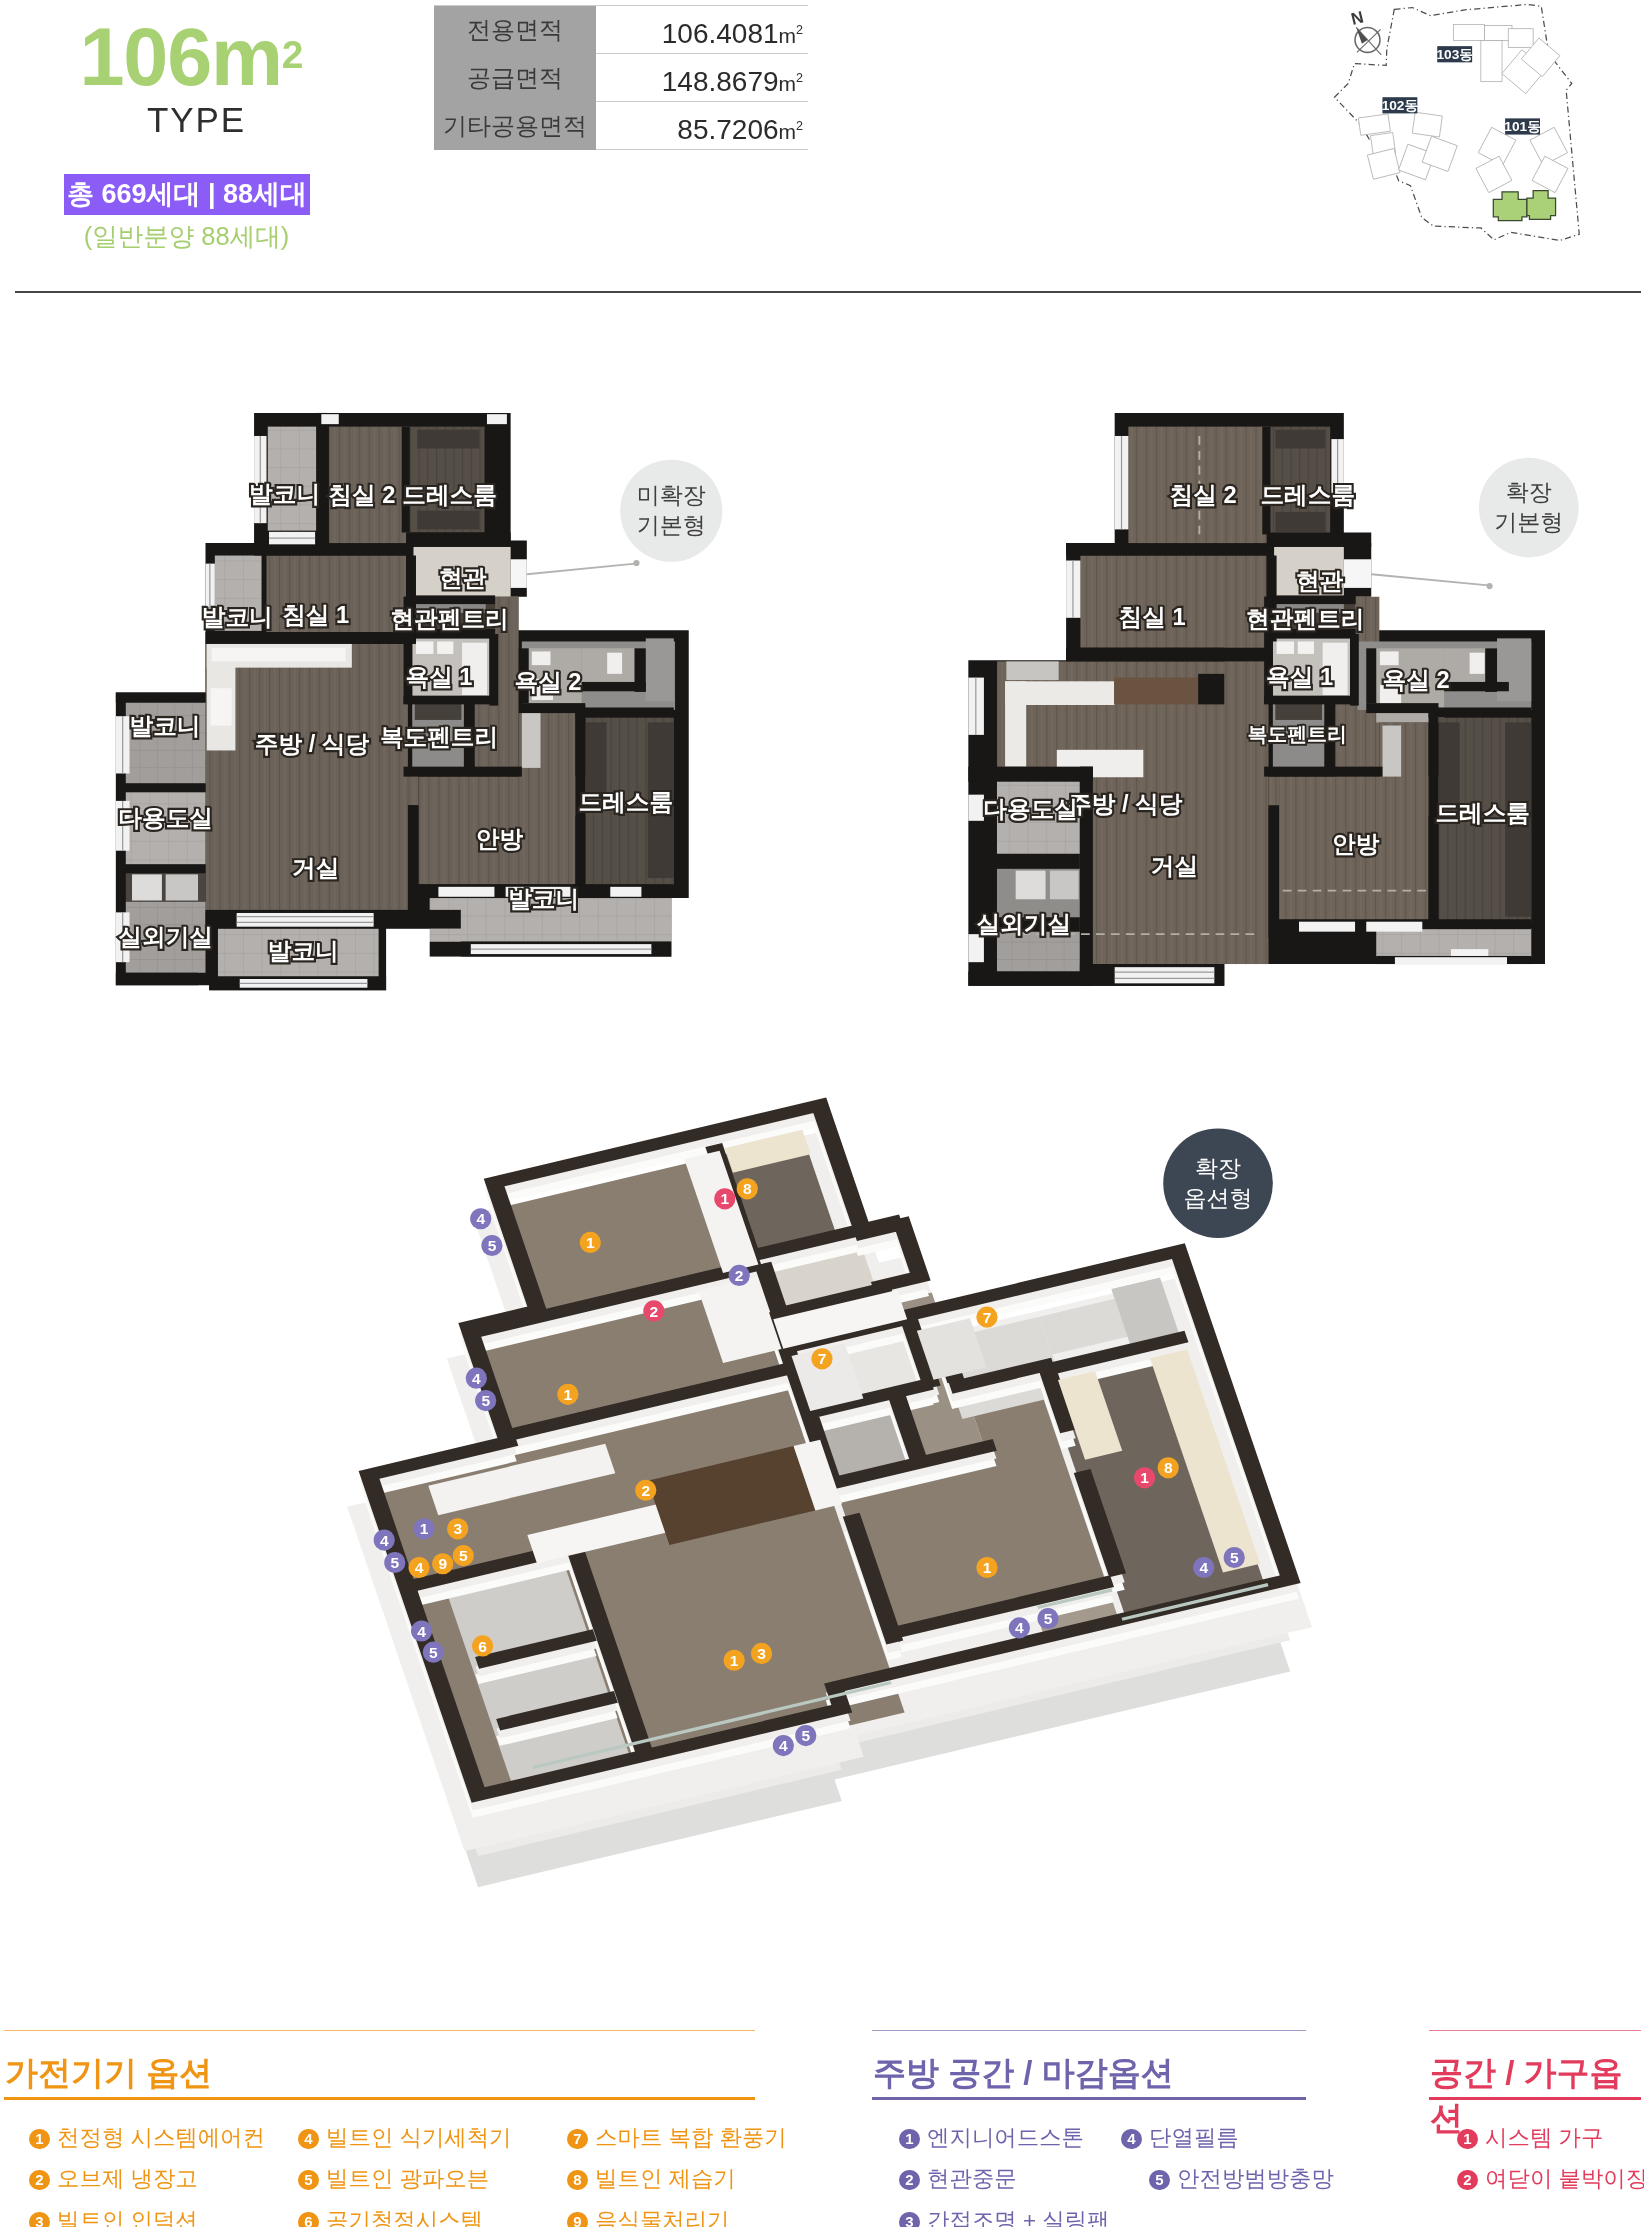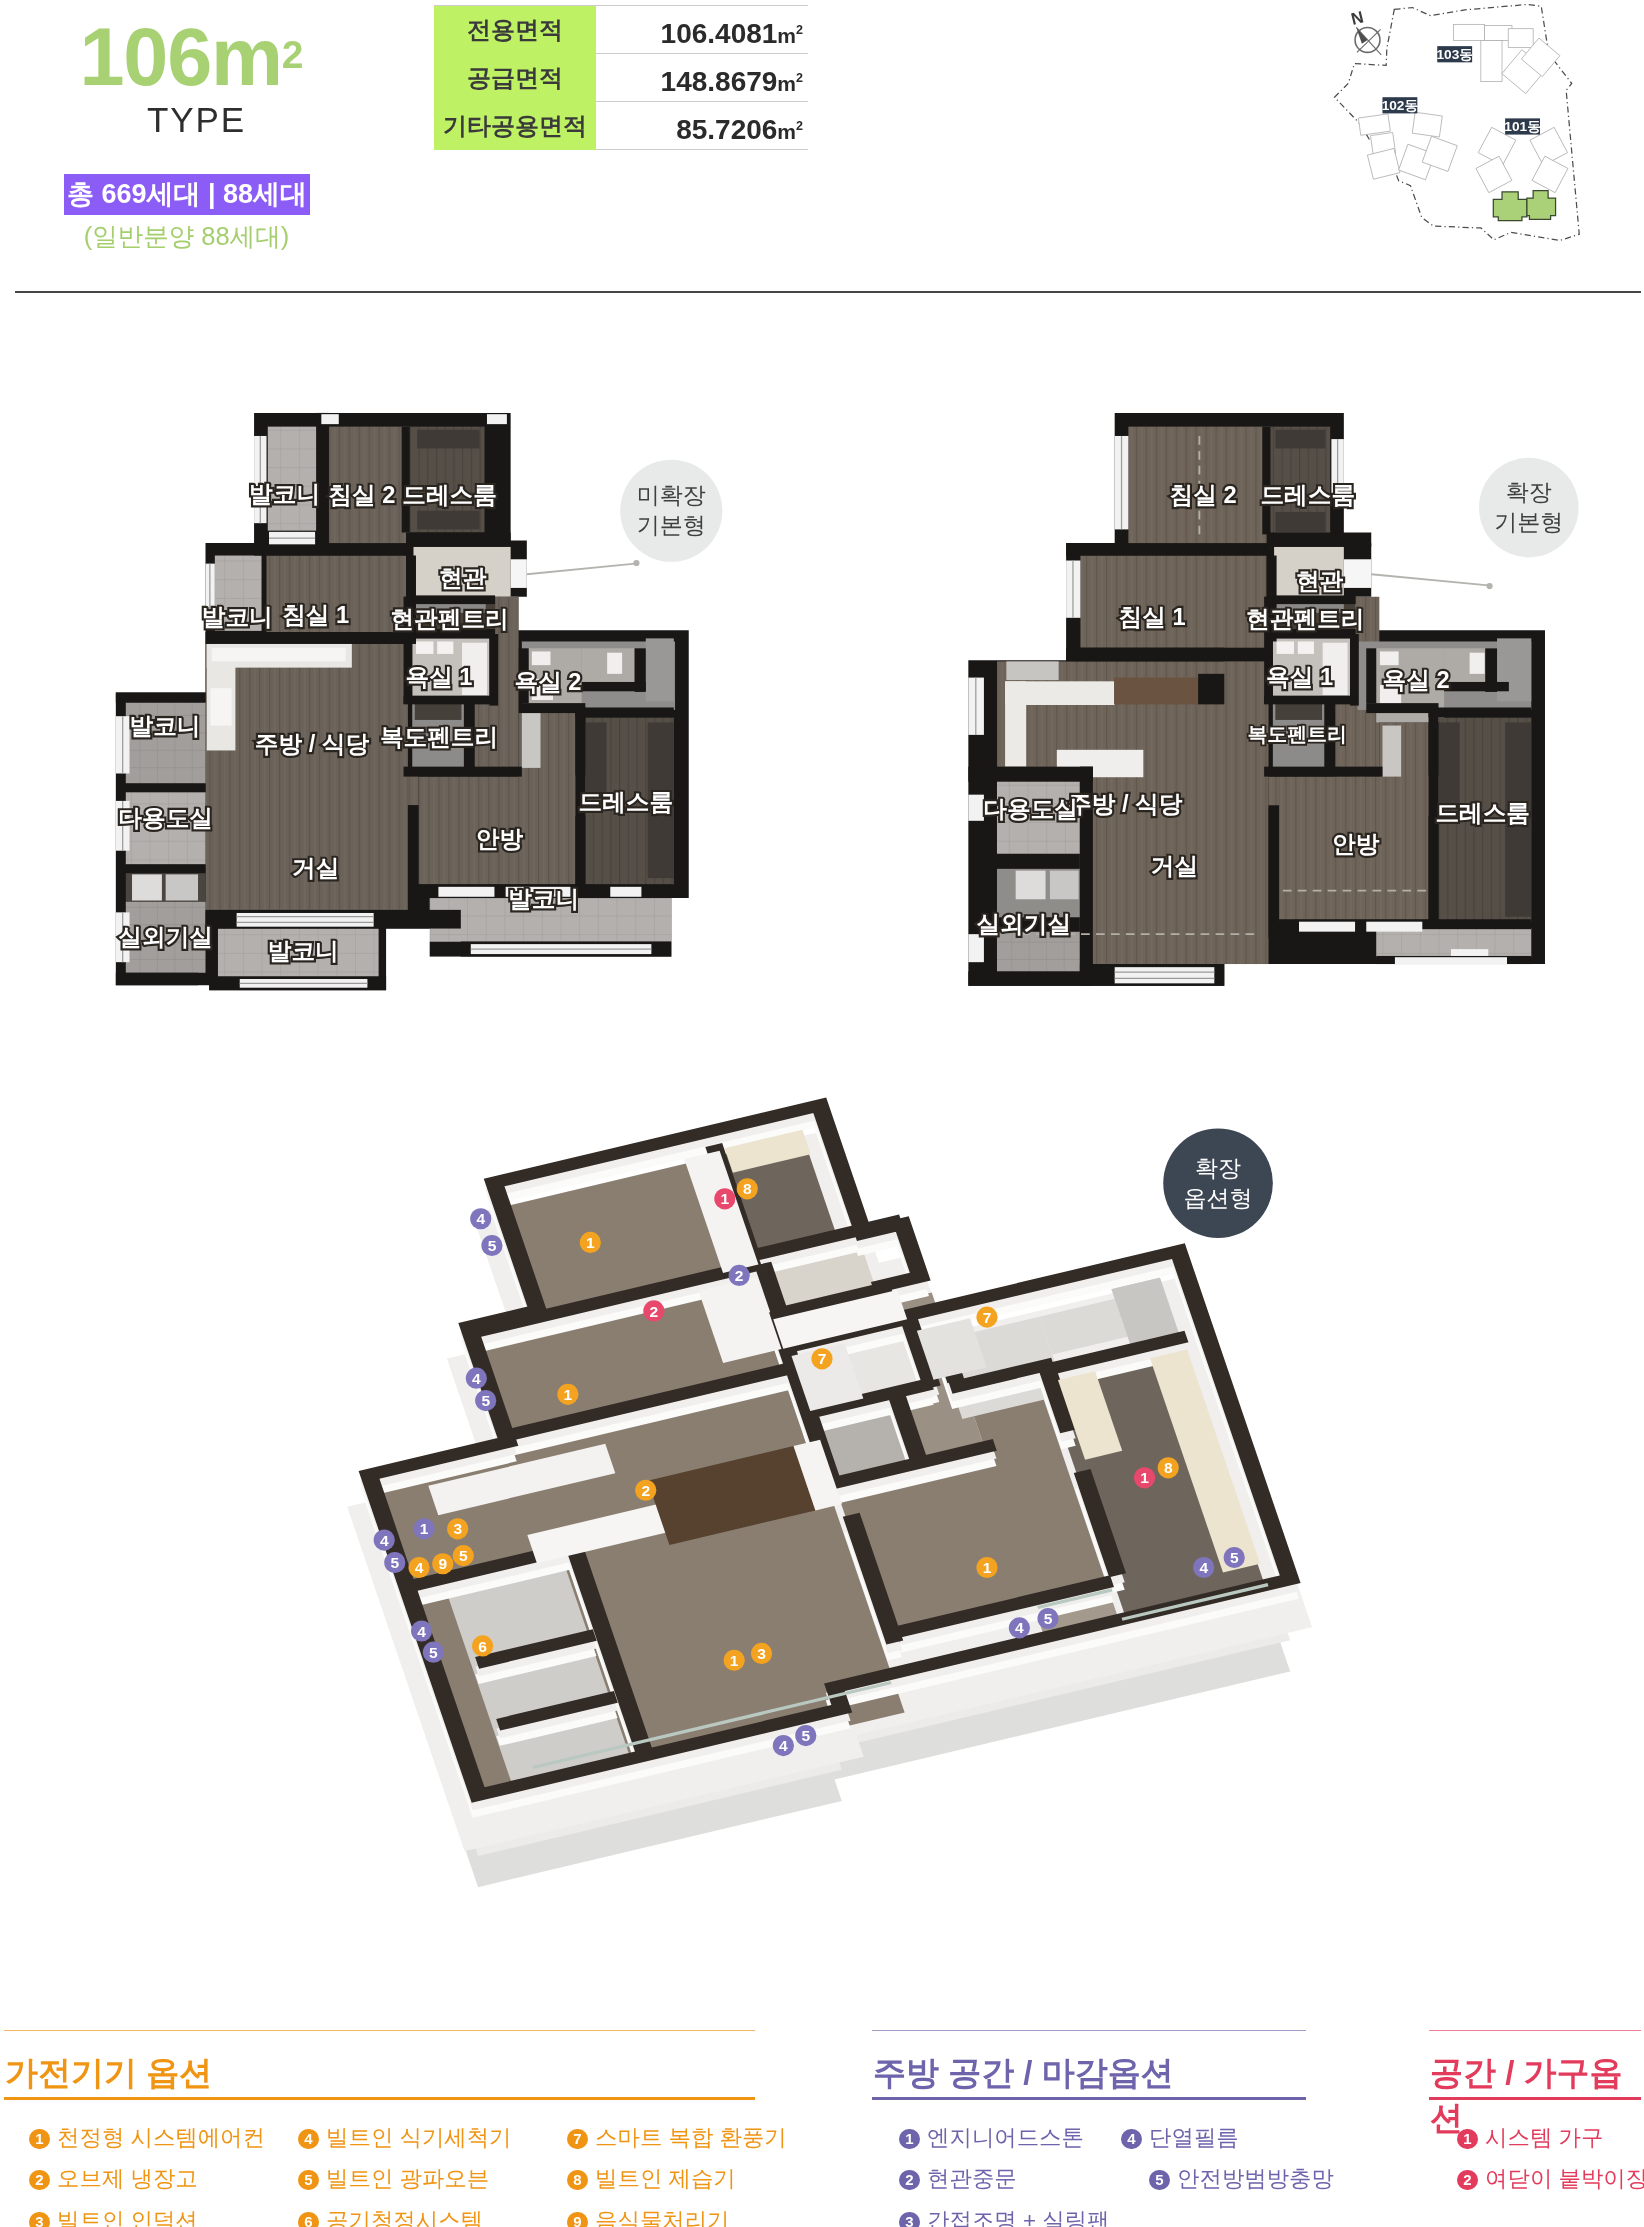--- a/index.html
+++ b/index.html
@@ -13,24 +13,24 @@
           font-size:81px;line-height:81px;letter-spacing:-1.2px;}
   .big106 sup{font-size:39px;vertical-align:17.4px;letter-spacing:0;}
   .typ{left:72px;top:100px;width:249px;text-align:center;color:#2e2e2e;font-size:35px;
        letter-spacing:1.9px;font-weight:500;}
   .badge{left:64px;top:174px;width:246px;height:41px;background:#8b5cf6;color:#fff;
          font-size:27px;font-weight:bold;text-align:center;line-height:41px;}
   .sub{left:62px;top:219px;width:249px;text-align:center;color:#A5CF6E;font-size:25.5px;font-weight:400;}
   
   .tbl{left:434px;top:5px;width:374px;border-top:0.6px solid #ccc;}
   .tr{position:relative;width:374px;height:48px;border-bottom:0.6px solid #ccc;}
-  .th{position:absolute;left:0;top:0;width:162px;height:48px;background:#bef264;
-      text-align:center;line-height:48px;font-size:24px;color:#3a3a3a;font-weight:700;}
+  .th{position:absolute;left:0;top:0;width:162px;height:48px;background:#a3a3a3;
+      text-align:center;line-height:48px;font-size:24px;color:#3a3a3a;font-weight:400;}
   .td{position:absolute;left:162px;top:0;width:207px;height:48px;text-align:right;
-      line-height:48px;font-size:28px;color:#2b2b2b;font-weight:700;}
+      line-height:48px;font-size:28px;color:#2b2b2b;font-weight:400;}
   .td .un{font-size:21px;} .td .sq{font-size:12.5px;vertical-align:8.7px;}
   
   .hr{left:15px;top:291px;width:1626px;height:1.9px;background:#454545;}
   
   .lt1{height:1.2px;opacity:.65;}
   .lt2{height:3.1px;}
   .ltitle{font-size:33px;font-weight:bold;}
   .it{position:absolute;font-size:22.4px;line-height:25px;font-weight:500;white-space:nowrap;margin-left:24px;}
   .it .n{display:inline-block;width:20.6px;height:20.6px;border-radius:50%;color:#fff;
          font-size:15px;font-weight:bold;text-align:center;line-height:20.6px;

